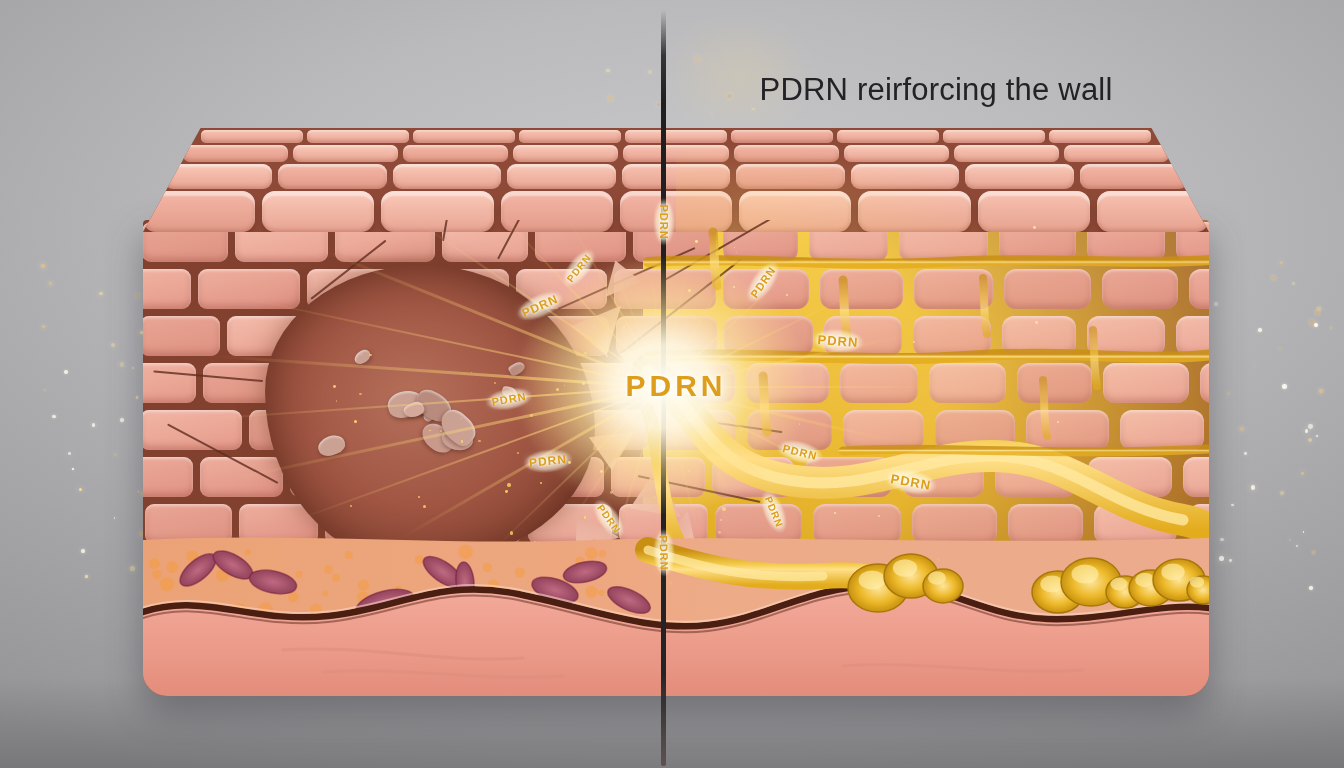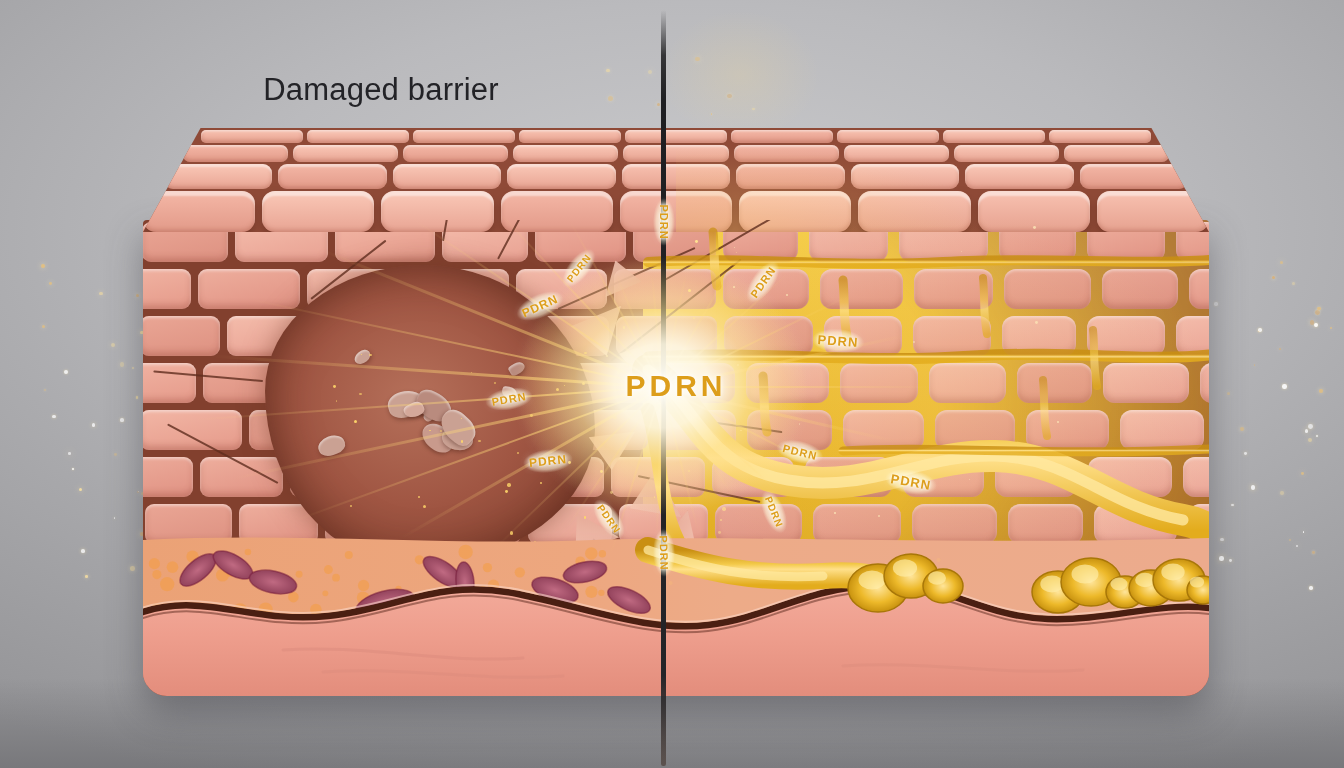--- a/index.html
+++ b/index.html
@@ -179,21 +179,21 @@
       <div class="sparkle" style="left: 656.87px; top: 102.979px; width: 3.30097px; height: 3.30097px; background: rgb(217, 178, 124); opacity: 0.757012; box-shadow: rgba(255, 235, 180, 0.8) 0px 0px 4.49267px;"></div>
       <div class="sparkle" style="left: 695.087px; top: 56.5384px; width: 4.65326px; height: 4.65326px; background: rgb(232, 194, 126); opacity: 0.515152; box-shadow: rgba(255, 235, 180, 0.8) 0px 0px 5.29576px;"></div>
       <div class="sparkle" style="left: 752.497px; top: 107.845px; width: 2.12833px; height: 2.12833px; background: rgb(246, 223, 162); opacity: 0.47014; box-shadow: rgba(255, 235, 180, 0.8) 0px 0px 3.39411px;"></div>
       <div class="sparkle" style="left: 710.772px; top: 113.167px; width: 1.58514px; height: 1.58514px; background: rgb(232, 194, 126); opacity: 0.672531; box-shadow: rgba(255, 235, 180, 0.8) 0px 0px 2.2242px;"></div>
       <div class="sparkle" style="left: 606.306px; top: 68.7513px; width: 3.5656px; height: 3.5656px; background: rgb(246, 223, 162); opacity: 0.61701; box-shadow: rgba(255, 235, 180, 0.8) 0px 0px 3.70008px;"></div>
       <div class="sparkle" style="left: 648.479px; top: 70.0907px; width: 3.97568px; height: 3.97568px; background: rgb(246, 223, 162); opacity: 0.40301; box-shadow: rgba(255, 235, 180, 0.8) 0px 0px 5.86406px;"></div>
       <div class="sparkle" style="left: 727.04px; top: 93.7552px; width: 4.73769px; height: 4.73769px; background: rgb(217, 178, 124); opacity: 0.508984; box-shadow: rgba(255, 235, 180, 0.8) 0px 0px 3.43489px;"></div>
       <div class="sparkle" style="left: 607.594px; top: 96.01px; width: 5px; height: 5px; background: rgb(232, 194, 126); opacity: 0.505224; box-shadow: rgba(255, 235, 180, 0.8) 0px 0px 3.79391px;"></div>
     </div>
 
-  <div class="title title-left">Damaged barrier</div>
+  <div class="title title-right">PDRN reirforcing the wall</div>
 
   <div class="wall">
     <div class="top-face" id="topFace">
         <div class="trow" style="left: 58px; top: 2px; width: 950px; height: 13px; gap: 4px;">
           <div class="tbrick" style="border-radius: 5px; background: linear-gradient(rgb(245, 188, 171) 18%, rgb(232, 165, 147) 90%); box-shadow: rgba(255, 255, 255, 0.5) 0px 1.56px 2px inset, rgba(150, 70, 50, 0.35) 0px -2px 4px inset;"></div>
           <div class="tbrick" style="border-radius: 5px; background: linear-gradient(rgb(247, 194, 177) 18%, rgb(234, 168, 151) 90%); box-shadow: rgba(255, 255, 255, 0.5) 0px 1.56px 2px inset, rgba(150, 70, 50, 0.35) 0px -2px 4px inset;"></div>
           <div class="tbrick" style="border-radius: 5px; background: linear-gradient(rgb(245, 188, 171) 18%, rgb(232, 165, 147) 90%); box-shadow: rgba(255, 255, 255, 0.5) 0px 1.56px 2px inset, rgba(150, 70, 50, 0.35) 0px -2px 4px inset;"></div>
           <div class="tbrick" style="border-radius: 5px; background: linear-gradient(rgb(245, 188, 171) 18%, rgb(232, 165, 147) 90%); box-shadow: rgba(255, 255, 255, 0.5) 0px 1.56px 2px inset, rgba(150, 70, 50, 0.35) 0px -2px 4px inset;"></div>
           <div class="tbrick" style="border-radius: 5px; background: linear-gradient(rgb(247, 194, 177) 18%, rgb(234, 168, 151) 90%); box-shadow: rgba(255, 255, 255, 0.5) 0px 1.56px 2px inset, rgba(150, 70, 50, 0.35) 0px -2px 4px inset;"></div>
           <div class="tbrick" style="border-radius: 5px; background: linear-gradient(rgb(241, 178, 161) 18%, rgb(228, 157, 140) 90%); box-shadow: rgba(255, 255, 255, 0.5) 0px 1.56px 2px inset, rgba(150, 70, 50, 0.35) 0px -2px 4px inset;"></div>

